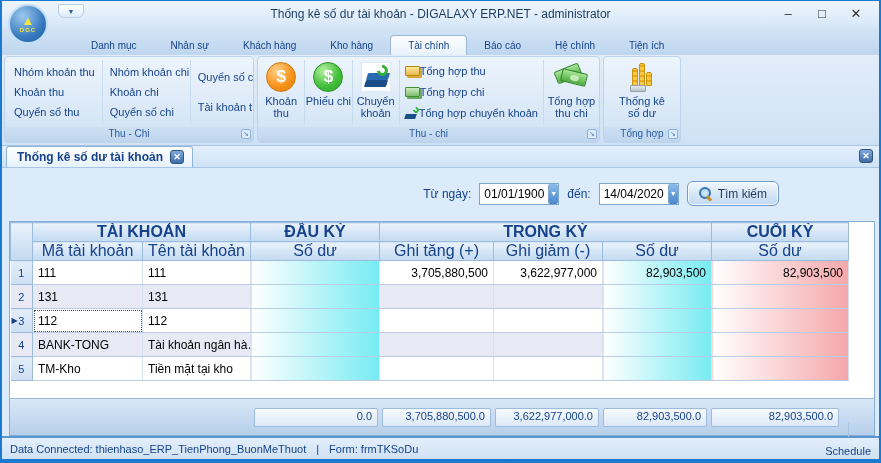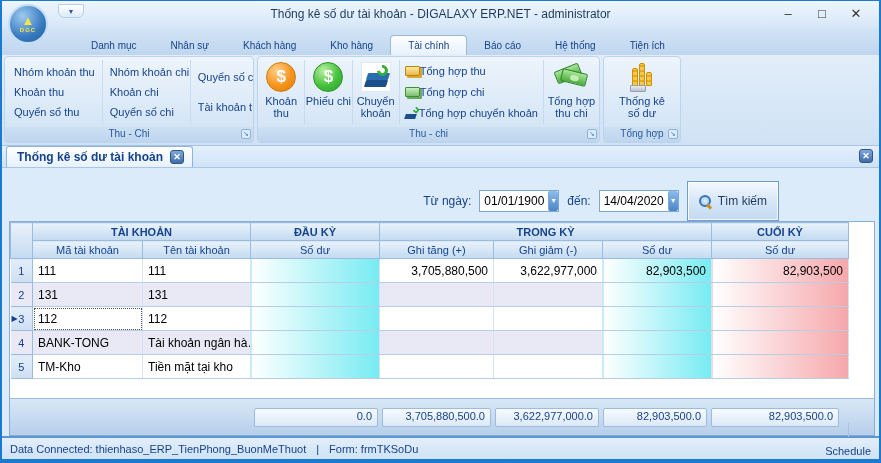--- a/index.html
+++ b/index.html
@@ -96,35 +96,35 @@
   .strip-close { position:absolute; right:6px; top:3px; }
 
   
   .panel { position:relative; height:268px; background:#dcebfa; }
   .filterrow { position:absolute; top:13px; right:100px; display:flex; align-items:center; gap:8px;
                font-size:12px; color:#15428b; }
   .datebox { width:80px; height:22px; background:#fff; border:1px solid #7fa8d0; display:flex; align-items:center; }
   .dateval { flex:1; padding:0 4px; font-size:12px; color:#000; }
   .ddbtn { width:17px; height:20px; background:linear-gradient(#8cbcec,#4a86c8); border-left:1px solid #7fa8d0;
            color:#fff; text-align:center; font-size:7px; line-height:19px; border-radius:2px; }
-  .searchbtn { height:40px; padding:0 11px; display:flex; align-items:center; gap:6px;
-               background:linear-gradient(#f4f9fe,#d7e7f7 48%,#c2daf1); border:1px solid #6f9cc9; border-radius:0;
+  .searchbtn { height:25px; padding:0 11px; display:flex; align-items:center; gap:6px;
+               background:linear-gradient(#f4f9fe,#d7e7f7 48%,#c2daf1); border:1px solid #6f9cc9; border-radius:6px;
                font-size:12px; color:#1c3a5c; box-shadow:inset 0 0 0 1px rgba(255,255,255,.8); }
   .ic-mag { position:relative; width:13px; height:13px; }
   .ic-mag::before { content:""; position:absolute; left:0; top:0; width:8px; height:8px; border:2px solid #3a76b5;
                     border-radius:50%; background:radial-gradient(circle,#dff0fb,#9cc6e8); }
   .ic-mag::after { content:""; position:absolute; right:0; bottom:0; width:6px; height:3px; background:#c79021;
                    transform:rotate(45deg); border-radius:1px; }
 
   
   .gridwrap { position:absolute; left:7px; top:53px; width:866px; height:215px; background:#fff;
               border:1px solid #86add5; display:flex; flex-direction:column; }
   table { border-collapse:collapse; table-layout:fixed; width:100%; }
   th, td { overflow:hidden; white-space:nowrap; }
-  th { height:18px; background:linear-gradient(#e9f2fb,#c3daf1); border:1px solid #9dbcdd; font-size:11px;
+  th { height:18px; background:linear-gradient(#e9f2fb,#c3daf1); border:1px solid #9dbcdd; font-size:16px;
        color:#15428b; font-weight:normal; }
   tr.h1 th { font-weight:bold; }
   th.fillerh { background:#fff; border-top:none; border-right:none; border-bottom:none; }
   td { height:24px; border-bottom:1px solid #b9cee6; border-right:1px solid #d4e2f2; font-size:12px;
        color:#000; padding:0 5px; background:#fff; }
   td.rowhead { background:linear-gradient(#e3edf9,#cddff2); border-right:1px solid #9dbcdd;
                border-bottom:1px solid #9dbcdd; color:#15428b; text-align:center; font-size:11px; position:relative; padding:0; }
   td.filler { border-bottom:none; border-right:none; }
   tr.alt td { background:#e9e9f5; }
   tr.alt td.filler, td.filler { background:#fff; }
@@ -174,21 +174,21 @@
     </div>
   </div>
 
   <div class="menubar">
     <div class="mtab">Danh mục</div>
     <div class="mtab">Nhân sự</div>
     <div class="mtab">Khách hàng</div>
     <div class="mtab">Kho hàng</div>
     <div class="mtab active">Tài chính</div>
     <div class="mtab">Báo cáo</div>
-    <div class="mtab">Hệ thống</div>
+    <div class="mtab">Hệ chính</div>
     <div class="mtab">Tiện ích</div>
   </div>
 
   <div class="ribbon">
 
     <div class="rgroup g1">
       <div class="rgcontent">
         <div class="lnkcol" style="width:96px">
           <div class="lnk">Nhóm khoản thu</div>
           <div class="lnk">Khoản thu</div>

